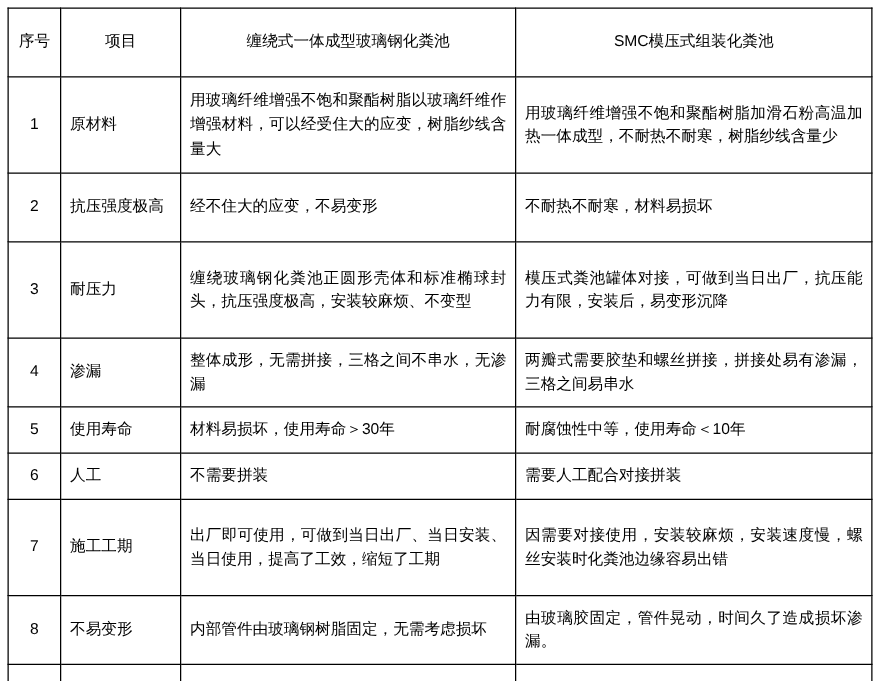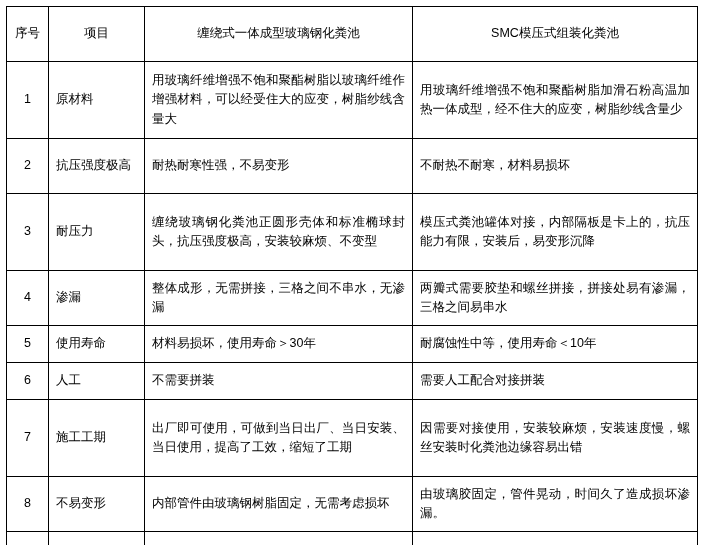--- a/index.html
+++ b/index.html
@@ -88,33 +88,33 @@
         <td>项目</td>
         <td>缠绕式一体成型玻璃钢化粪池</td>
         <td>SMC模压式组装化粪池</td>
       </tr>
     </thead>
     <tbody>
       <tr class="r1">
         <td class="no">1</td>
         <td class="item">原材料</td>
         <td class="desc">用玻璃纤维增强不饱和聚酯树脂以玻璃纤维作增强材料，可以经受住大的应变，树脂纱线含量大</td>
-        <td class="desc">用玻璃纤维增强不饱和聚酯树脂加滑石粉高温加热一体成型，经不住大的应变，树脂纱线含量少</td>
+        <td class="desc">用玻璃纤维增强不饱和聚酯树脂加滑石粉高温加热一体成型，不耐热不耐寒，树脂纱线含量少</td>
       </tr>
       <tr class="r2">
         <td class="no">2</td>
         <td class="item">抗压强度极高</td>
-        <td class="desc">耐热耐寒性强，不易变形</td>
+        <td class="desc">经不住大的应变，不易变形</td>
         <td class="desc">不耐热不耐寒，材料易损坏</td>
       </tr>
       <tr class="r3">
         <td class="no">3</td>
         <td class="item">耐压力</td>
         <td class="desc">缠绕玻璃钢化粪池正圆形壳体和标准椭球封头，抗压强度极高，安装较麻烦、不变型</td>
-        <td class="desc">模压式粪池罐体对接，内部隔板是卡上的，抗压能力有限，安装后，易变形沉降</td>
+        <td class="desc">模压式粪池罐体对接，可做到当日出厂，抗压能力有限，安装后，易变形沉降</td>
       </tr>
       <tr class="r4">
         <td class="no">4</td>
         <td class="item">渗漏</td>
         <td class="desc">整体成形，无需拼接，三格之间不串水，无渗漏</td>
         <td class="desc">两瓣式需要胶垫和螺丝拼接，拼接处易有渗漏，三格之间易串水</td>
       </tr>
       <tr class="r5">
         <td class="no">5</td>
         <td class="item">使用寿命</td>

